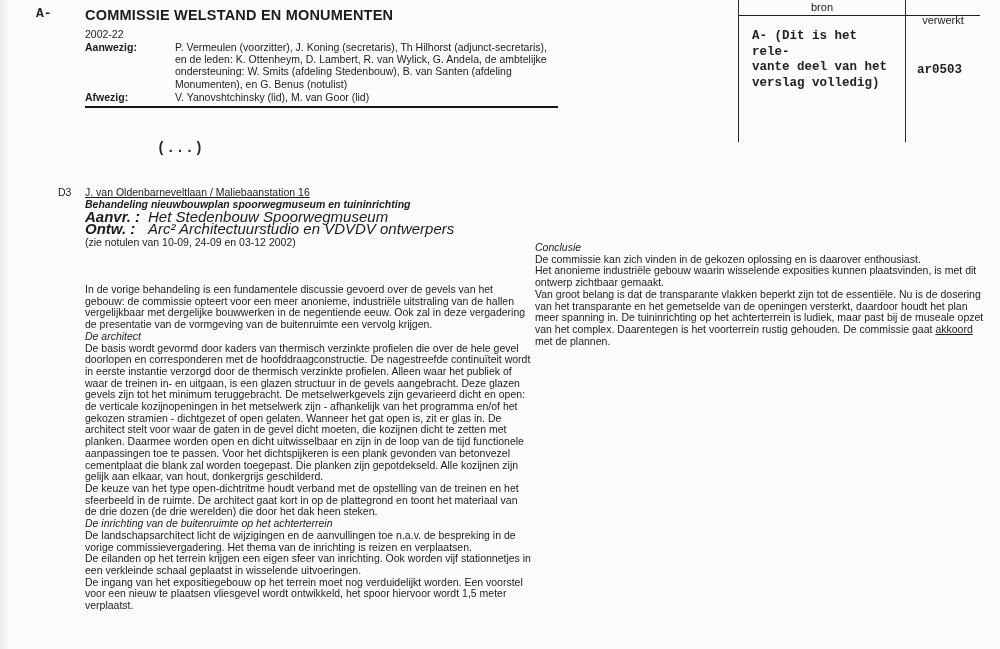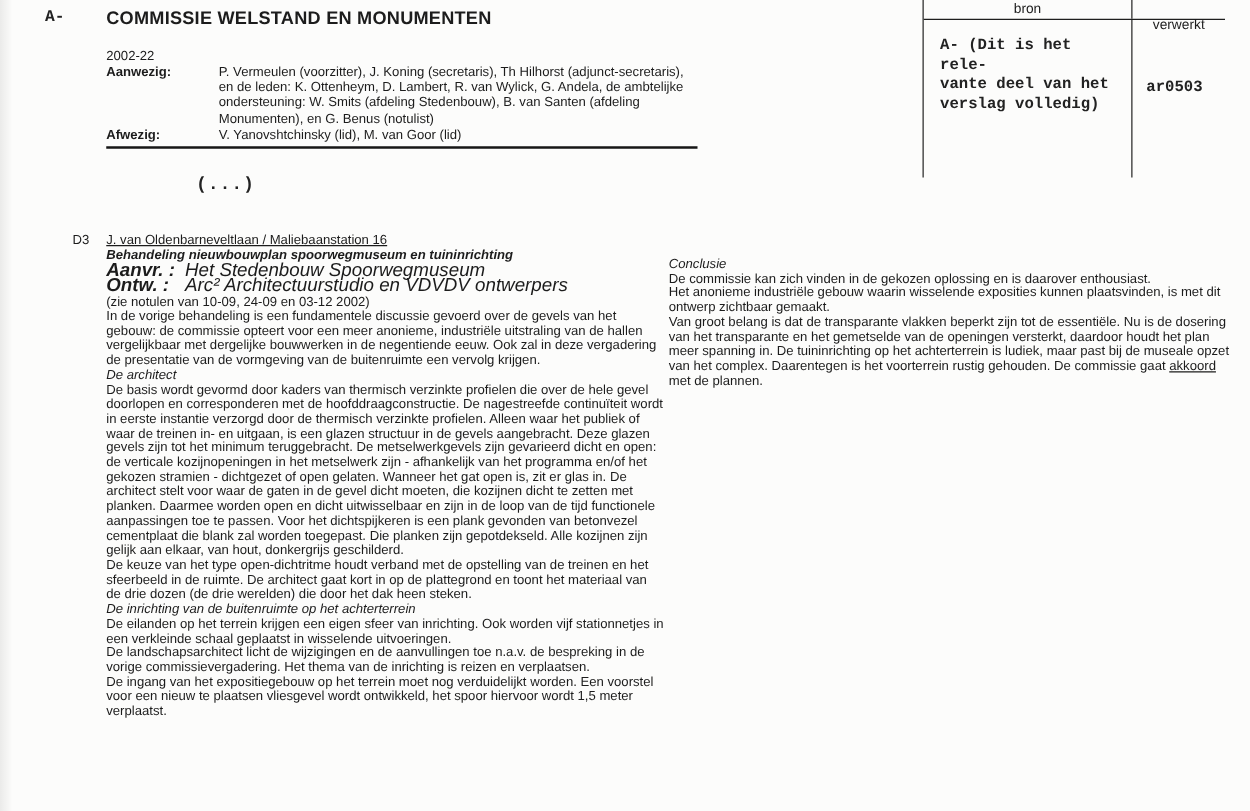--- a/index.html
+++ b/index.html
@@ -31,39 +31,39 @@
   .log-header .c1{ width:167px; border-right:1.5px solid #2a2a2a; text-align:center; font-size:11px; padding-top:1px; }
   .log-header .c2{ flex:1; text-align:center; font-size:11px; padding-top:14px; }
   .log-body{ flex:1; display:flex; }
   .log-body .c1{ width:167px; border-right:1.5px solid #2a2a2a; padding:13px 4px 0 13px;
                  font-size:12.5px; line-height:15.5px; white-space:pre-line; }
   .log-body .c2{ flex:1; padding:47px 0 0 11px; font-size:12.5px; }
 
   
   .doc-header{ position:absolute; left:85px; top:7px; width:473px; }
   .doc-title{ font-size:14.5px; font-weight:bold; letter-spacing:0.2px; }
-  .doc-number{ font-size:10.5px; margin-top:16px; }
+  .doc-number{ font-size:10.5px; margin-top:5px; }
   .doc-subtitle{ font-size:10.5px; line-height:12.2px; margin-top:2px; white-space:pre-line; }
   .att-row{ display:flex; font-size:10.5px; line-height:12.2px; margin-top:1px; }
   .att-label{ width:90px; font-weight:bold; flex:none; }
   .att-value{ flex:1; }
   .header-rule{ border-bottom:2px solid #161616; margin-top:3px; width:473px; height:0; }
 
   
   .ellipsis-mark{ position:absolute; left:157px; top:140px; font-size:14px; letter-spacing:1px; }
 
   
   .item-number{ position:absolute; left:58px; top:186px; font-size:10.5px; }
   .left-col{ position:absolute; left:85px; top:186px; width:447px; }
   .sect-line{ font-size:10.5px; line-height:12.4px; }
   .addr{ text-decoration:underline; }
   .subject{ font-weight:bold; font-style:italic; }
   .meta-row{ display:flex; font-size:15px; line-height:12.4px;font-style:italic; }
   .meta-label{ width:63px; font-weight:bold; flex:none; }
-  .body-text{ font-size:10.5px; line-height:11.7px; }
+  .body-text{ font-size:10.5px; line-height:11.7px;margin-top:36px; }
   .body-text p{ margin:0; }
   .ital-head{ font-style:italic; }
 
   
   .right-col{ position:absolute; left:535px; top:206px; width:452px; }
   .underlined{ text-decoration:underline; }
 </style>
 </head>
 <body>
 
@@ -111,22 +111,22 @@
     <div class="meta-label">Ontw. :</div>
     <div>Arc² Architectuurstudio en VDVDV ontwerpers</div>
   </div>
   <div class="sect-line">(zie notulen van 10-09, 24-09 en 03-12 2002)</div>
   <div class="body-text">
     <p>In de vorige behandeling is een fundamentele discussie gevoerd over de gevels van het gebouw: de commissie opteert voor een meer anonieme, industriële uitstraling van de hallen vergelijkbaar met dergelijke bouwwerken in de negentiende eeuw. Ook zal in deze vergadering de presentatie van de vormgeving van de buitenruimte een vervolg krijgen.</p>
     <p class="ital-head">De architect</p>
     <p>De basis wordt gevormd door kaders van thermisch verzinkte profielen die over de hele gevel doorlopen en corresponderen met de hoofddraagconstructie. De nagestreefde continuïteit wordt in eerste instantie verzorgd door de thermisch verzinkte profielen. Alleen waar het publiek of waar de treinen in- en uitgaan, is een glazen structuur in de gevels aangebracht. Deze glazen gevels zijn tot het minimum teruggebracht. De metselwerkgevels zijn gevarieerd dicht en open: de verticale kozijnopeningen in het metselwerk zijn - afhankelijk van het programma en/of het gekozen stramien - dichtgezet of open gelaten. Wanneer het gat open is, zit er glas in. De architect stelt voor waar de gaten in de gevel dicht moeten, die kozijnen dicht te zetten met planken. Daarmee worden open en dicht uitwisselbaar en zijn in de loop van de tijd functionele aanpassingen toe te passen. Voor het dichtspijkeren is een plank gevonden van betonvezel cementplaat die blank zal worden toegepast. Die planken zijn gepotdekseld. Alle kozijnen zijn gelijk aan elkaar, van hout, donkergrijs geschilderd.</p>
     <p>De keuze van het type open-dichtritme houdt verband met de opstelling van de treinen en het sfeerbeeld in de ruimte. De architect gaat kort in op de plattegrond en toont het materiaal van de drie dozen (de drie werelden) die door het dak heen steken.</p>
     <p class="ital-head">De inrichting van de buitenruimte op het achterterrein</p>
+    <p>De landschapsarchitect licht de wijzigingen en de aanvullingen toe n.a.v. de bespreking in de vorige commissievergadering. Het thema van de inrichting is reizen en verplaatsen.</p>
     <p>De eilanden op het terrein krijgen een eigen sfeer van inrichting. Ook worden vijf stationnetjes in een verkleinde schaal geplaatst in wisselende uitvoeringen.</p>
-    <p>De landschapsarchitect licht de wijzigingen en de aanvullingen toe n.a.v. de bespreking in de vorige commissievergadering. Het thema van de inrichting is reizen en verplaatsen.</p>
     <p>De ingang van het expositiegebouw op het terrein moet nog verduidelijkt worden. Een voorstel voor een nieuw te plaatsen vliesgevel wordt ontwikkeld, het spoor hiervoor wordt 1,5 meter verplaatst.</p>
   </div>
 </div>
 
 <div class="right-col body-text">
   <p class="ital-head">Conclusie</p>
   <p>De commissie kan zich vinden in de gekozen oplossing en is daarover enthousiast.</p>
   <p>Het anonieme industriële gebouw waarin wisselende exposities kunnen plaatsvinden, is met dit ontwerp zichtbaar gemaakt.</p>
   <p><span>Van groot belang is dat de transparante vlakken beperkt zijn tot de essentiële. Nu is de dosering van het transparante en het gemetselde van de openingen versterkt, daardoor houdt het plan meer spanning in. De tuininrichting op het achterterrein is ludiek, maar past bij de museale opzet van het complex. Daarentegen is het voorterrein rustig gehouden. De commissie gaat </span><span class="underlined">akkoord</span><span> met de plannen.</span></p>
 </div>

